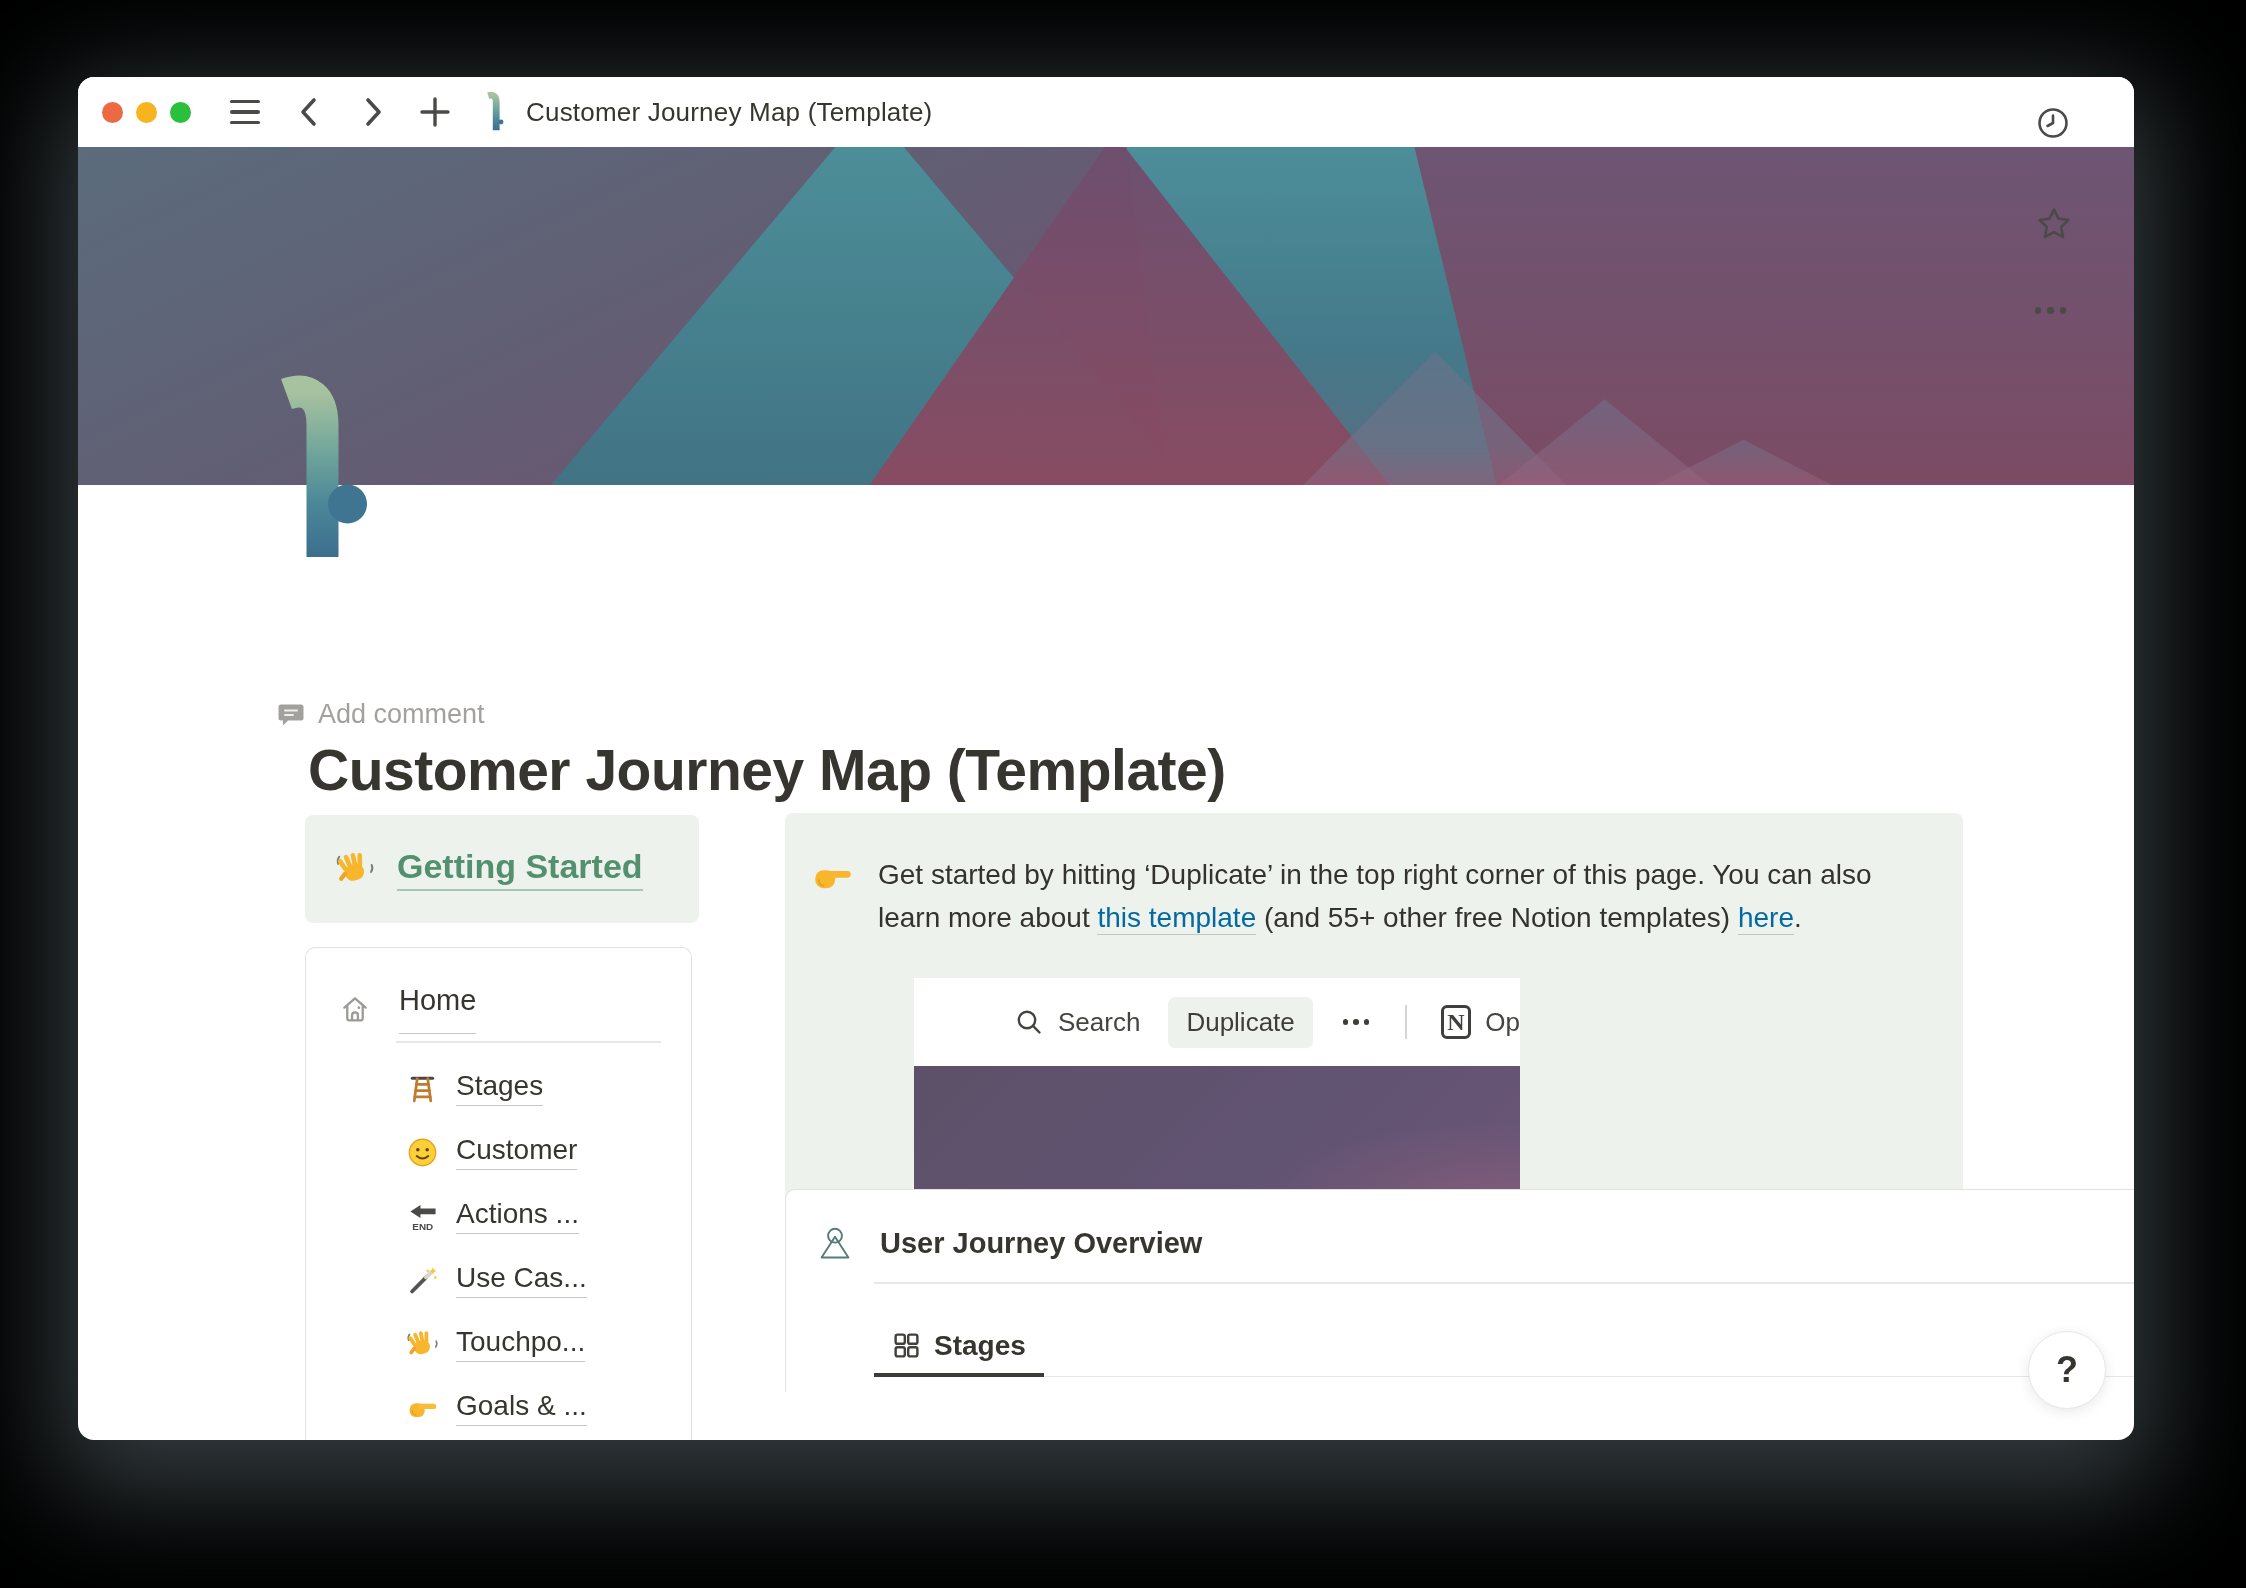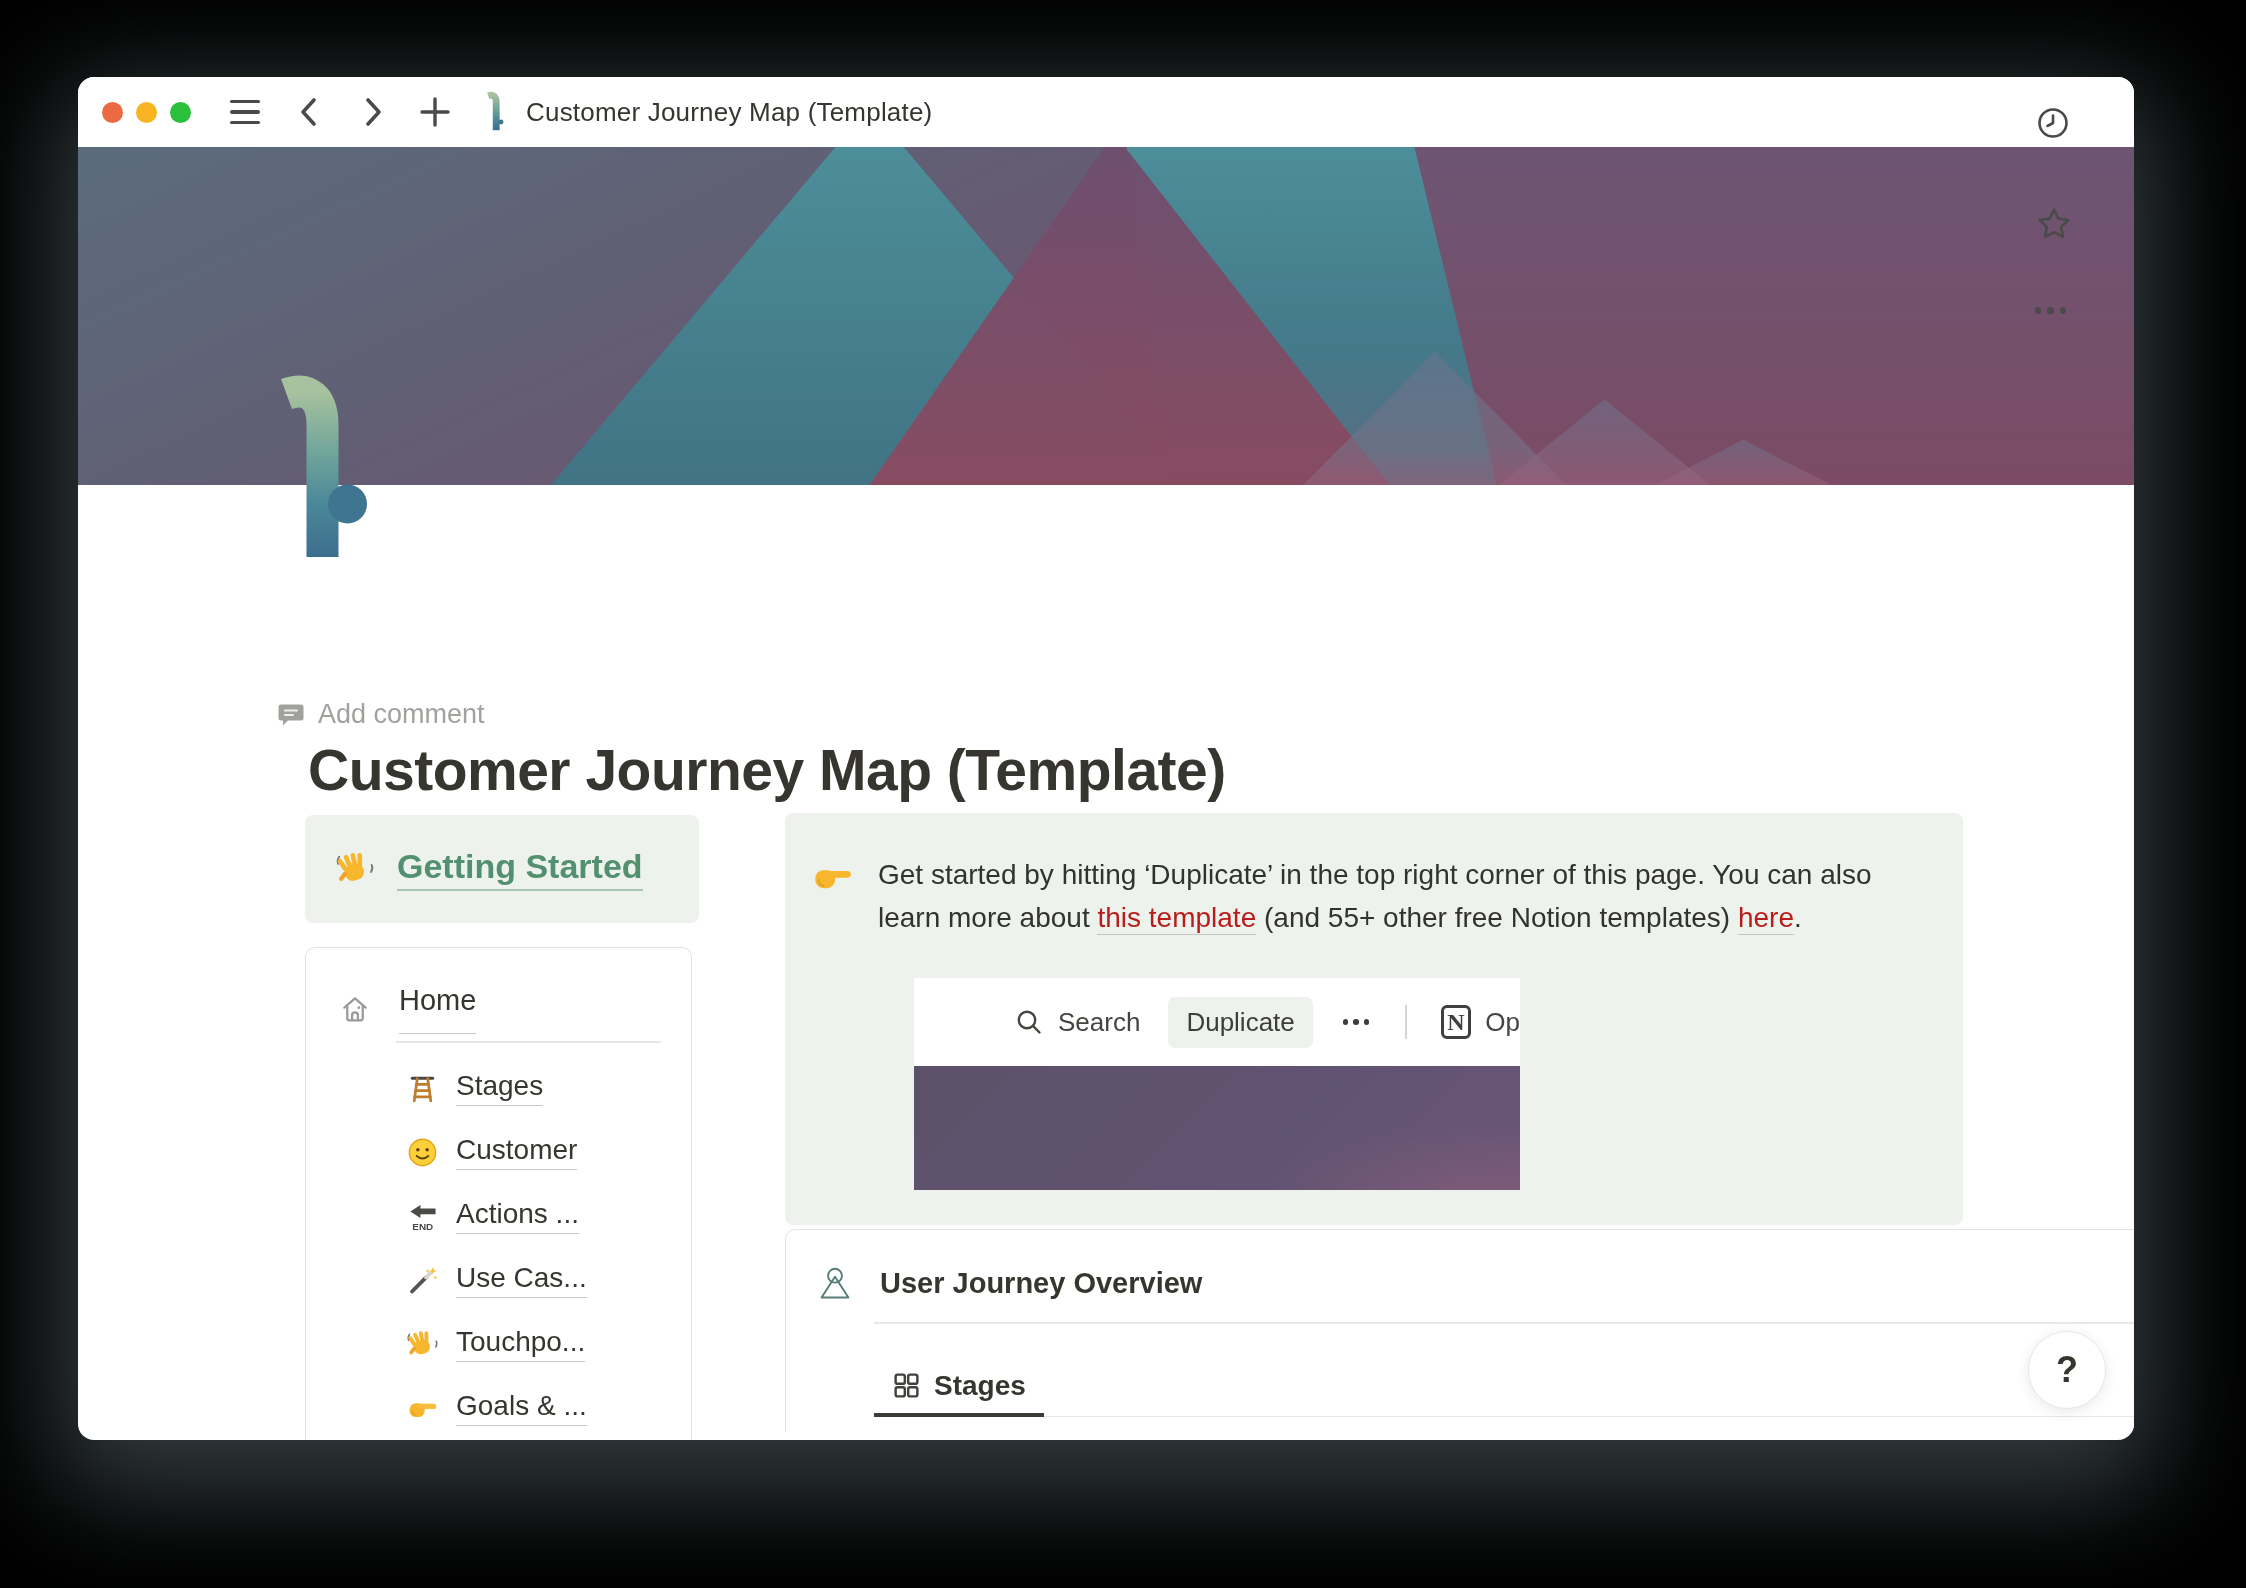--- a/index.html
+++ b/index.html
@@ -65,36 +65,36 @@
   .nav-divider { position:absolute; left:90px; right:30px; top:93px; height:1.5px; background:#e7e6e3; }
   .nav-rows { position:absolute; left:0; top:108px; right:0; }
   .nav-row { height:64px; display:flex; align-items:center; padding-left:100px; gap:17px; }
   .nav-label { font-size:28px; font-weight:500; color:#37352f; border-bottom:1.5px solid #c9c7c4; padding-bottom:3px; white-space:nowrap; }
   .emoji-icon { width:33px; height:33px; flex:0 0 33px; }
 
   
   .callout { position:absolute; left:707px; top:736px; width:1178px; height:412px; background:#edf3ec; border-radius:8px; }
   .callout-body { position:absolute; left:27px; top:40px; display:flex; gap:22px; }
   .callout-text { font-size:28px; line-height:43px; color:#33322e; max-width:1060px; }
-  .callout-text .glink { color:#b91c1c; border-bottom:1.5px solid #c6c4c0; padding-bottom:1px; }
+  .callout-text .glink { color:#0369a1; border-bottom:1.5px solid #c6c4c0; padding-bottom:1px; }
   .mini-shot { position:absolute; left:85px; top:165px; width:606px; height:212px; overflow:hidden;margin-left:44px; }
   .shot-toolbar { height:88px; background:#fff; display:flex; align-items:center; padding-left:100px; gap:14px; white-space:nowrap; }
   .shot-label { font-size:26px; color:#454440; }
   .dup-chip { background:#eef2ec; border-radius:7px; padding:10px 18px; font-size:26px; color:#3e3d39; margin-left:14px; }
   .shot-dots { display:flex; gap:5px; margin-left:16px; }
   .shot-dots i { width:5.5px; height:5.5px; border-radius:50%; background:#3e3d3a; }
   .shot-sep { width:1.5px; height:34px; background:#d6d5d2; margin-left:22px; }
   .n-logo { width:34px; height:34px; border:3px solid #3f3f3d; border-radius:6px; display:flex; align-items:center; justify-content:center;
     font-family:"Liberation Serif","DejaVu Serif",serif; font-weight:700; font-size:24px; color:#3f3f3d; margin-left:20px; }
   .shot-cover { height:124px; background:linear-gradient(135deg,#5d5169 0%,#615372 60%,#6a5577 100%); position:relative; }
   .shot-cover::after { content:""; position:absolute; right:0; bottom:0; width:45%; height:60%;
     background:radial-gradient(ellipse at 90% 110%, rgba(190,110,130,.25), transparent 65%); }
 
   
-  .ujo-card { position:absolute; left:707px; top:1152px; width:1418px; height:203px; background:#fff;
+  .ujo-card { position:absolute; left:707px; top:1112px; width:1418px; height:203px; background:#fff;
     border:1.5px solid #e3e2df; border-bottom:none; border-radius:10px 10px 0 0; }
   .ujo-head { position:absolute; left:30px; top:34px; display:flex; align-items:center; gap:26px; }
   .ujo-title { font-size:29px; font-weight:600; color:#37352f; }
   .ujo-divider { position:absolute; left:88px; right:0; top:92px; height:1.5px; background:#e8e7e4; }
   .tab-strip { position:absolute; left:88px; right:0; top:120px; height:67px; }
   .tab-baseline { position:absolute; left:0; right:0; bottom:0; height:1.5px; background:#e8e7e4; }
   .tab { position:absolute; left:0; top:8px; bottom:0; display:flex; align-items:center; gap:13px; padding:0 18px; border-bottom:4.5px solid #3c3b38; }
   .tab-label { font-size:28px; font-weight:600; color:#37352f; }
 
   

